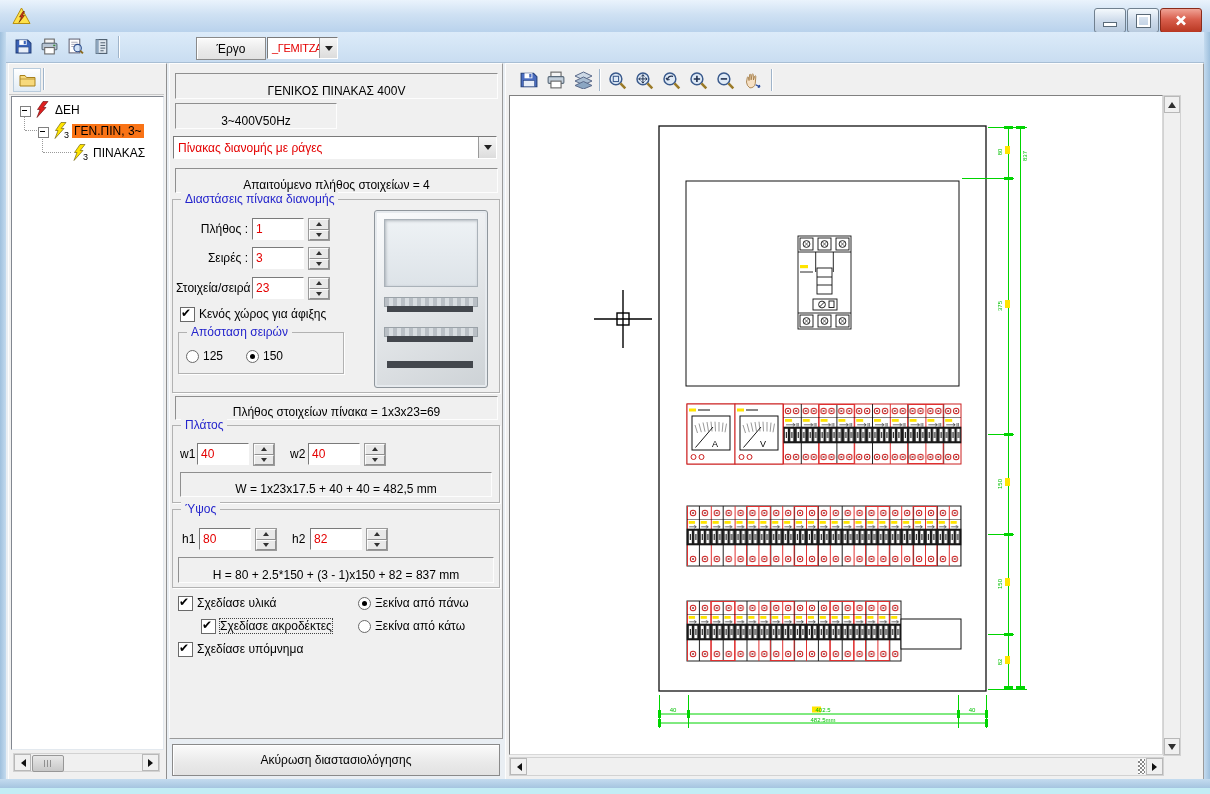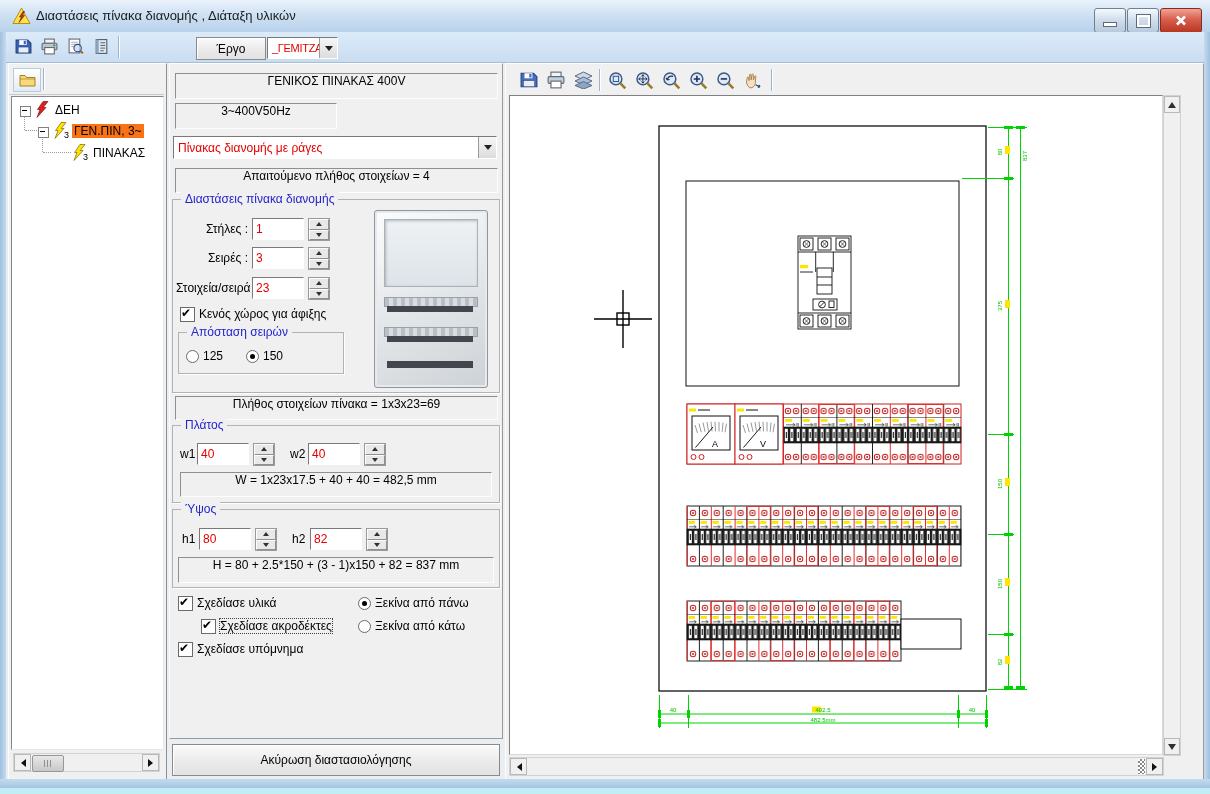--- a/index.html
+++ b/index.html
@@ -13,21 +13,21 @@
   .glyph-min{width:12px;height:3px;background:#fff;border:1px solid #5a6a78;margin-top:8px;}
   .glyph-max{width:9px;height:8px;border:2px solid #fff;outline:1px solid #5a6a78;background:transparent;}
   .toolstrip{left:0;top:32px;width:1210px;height:30px;background:linear-gradient(#dcebf9,#c9ddf1);border-bottom:1px solid #a8bed4;text-decoration:underline;}
   .frame-l{left:0;top:32px;width:6px;height:747px;background:linear-gradient(90deg,#9fc0dd,#c4dbef);}
   .frame-r{left:1204px;top:32px;width:6px;height:747px;background:linear-gradient(90deg,#c4dbef,#9fc0dd);}
   .frame-b{left:0;top:779px;width:1210px;height:9px;background:linear-gradient(#c4dbef,#a5c5e0);}
   .frame-cyan{left:0;top:788px;width:1210px;height:6px;background:#c3edf5;}
   .tbtn{display:flex;align-items:center;justify-content:center;}
   .vsep{width:0;height:22px;border-left:1px solid #9fb4ca;border-right:1px solid #ffffff;}
   
-  .sbox{background:#f0f0f0;border:1px solid;border-color:#8f8f8f #fdfdfd #fdfdfd #8f8f8f;display:flex;align-items:flex-start;justify-content:center;text-align:center;white-space:nowrap;}
+  .sbox{background:#f0f0f0;border:1px solid;border-color:#8f8f8f #fdfdfd #fdfdfd #8f8f8f;display:flex;align-items:flex-end;justify-content:center;text-align:center;white-space:nowrap;}
   .panel{background:#f0f0f0;border:1px solid;border-color:#fdfdfd #8f8f8f #8f8f8f #fdfdfd;}
   .gb{border:1px solid #b2b2b2;box-shadow:1px 1px 0 rgba(255,255,255,.9);}
   .gb-lb{position:absolute;top:-8px;left:8px;background:#f0f0f0;padding:0 4px;color:#2424cc;white-space:nowrap;}
   .vin{position:absolute;border:1px solid;border-color:#7a7a7a #fff #fff #7a7a7a;background:#fff;color:#e40000;font-size:12px;padding:1px 3px;font-family:"Liberation Sans",sans-serif;box-sizing:border-box;}
   .lbl{white-space:nowrap;}
   .spin{width:22px;height:23px;border:1px solid #9a9a9a;background:#f0f0f0;display:flex;flex-direction:column;box-sizing:border-box;}
   .sp{flex:1;display:flex;align-items:center;justify-content:center;border:1px solid;border-color:#fdfdfd #8f8f8f #8f8f8f #fdfdfd;background:#e8e8e8;}
   .t-up{width:0;height:0;border:3px solid transparent;border-bottom:4px solid #303030;margin-top:-3px;}
   .t-dn{width:0;height:0;border:3px solid transparent;border-top:4px solid #303030;margin-bottom:-3px;}
   .t-l{width:0;height:0;border:4px solid transparent;border-right:5px solid #101010;margin-left:-3px;}
@@ -59,21 +59,20 @@
 </head>
 <body>
 
 <div id="win">
 
   <div class="abs titlebar">
     <svg class="abs" style="left:12px;top:7px" width="19" height="18" viewBox="0 0 19 18">
       <path d="M9.5,1 L18,16.5 H1 Z" fill="#ffe14a" stroke="#b89010" stroke-width="1"></path>
       <path d="M11,4.5 L7.5,10 h2 l-2.5,5.5 5.5,-7 h-2 l2,-4z" fill="#d03018" stroke="#401000" stroke-width="0.5"></path>
     </svg>
-    <span class="abs title-text">Διαστάσεις πίνακα διανομής , Διάταξη υλικών</span>
     <div class="abs winbtn" style="left:1094px;width:30px">
         <i class="glyph-min"></i>
       </div>
     <div class="abs winbtn" style="left:1127px;width:30px">
         <i class="glyph-max"></i>
       </div>
     <div class="abs winbtn close" style="left:1160px;width:40px">
       <svg width="12" height="11" viewBox="0 0 12 11">
           <path d="M2,1.5 L10,9.5 M10,1.5 L2,9.5" stroke="#fff" stroke-width="2.6"></path>
         </svg>
@@ -190,21 +189,21 @@
       </span>
   </div>
 
   <div class="abs sbox" style="left:175px;top:168px;width:321px;height:23px">
       <span>Απαιτούμενο πλήθος στοιχείων = 4</span>
     </div>
 
   <div class="abs gb" style="left:172px;top:199px;width:326px;height:192px">
     <span class="gb-lb">Διαστάσεις πίνακα διανομής</span>
   </div>
-  <span class="abs lbl" style="left:180px;top:222px;width:68px;text-align:right">Στήλες :</span>
+  <span class="abs lbl" style="left:180px;top:222px;width:68px;text-align:right">Πλήθος :</span>
   <input class="vin" style="left: 252px; top: 218px; width: 52px; height: 22px;" value="1">
   <div class="abs spin" style="left:308px;top:218px">
     <div class="sp">
         <i class="t-up"></i>
       </div>
     <div class="sp">
         <i class="t-dn"></i>
       </div>
   </div>
   <span class="abs lbl" style="left:180px;top:251px;width:68px;text-align:right">Σειρές :</span>

